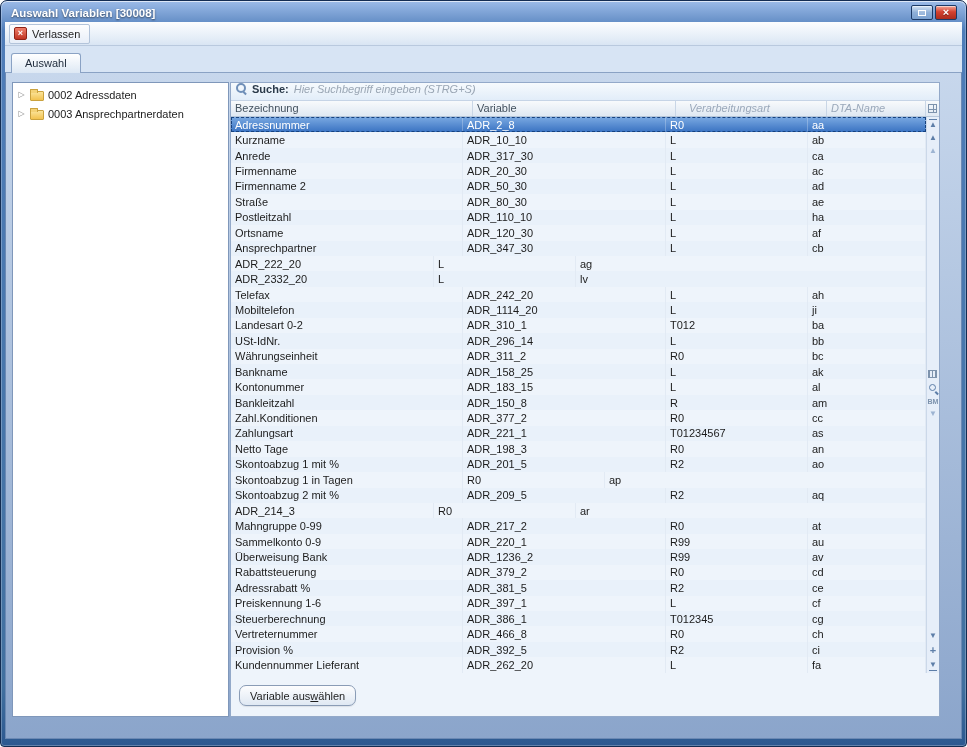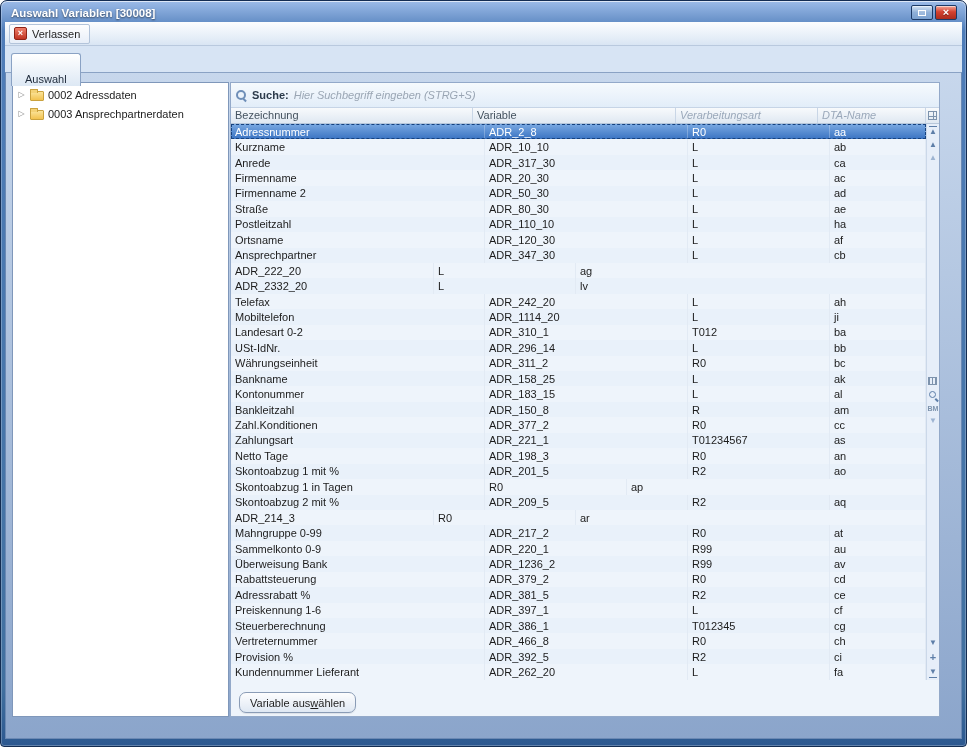--- a/index.html
+++ b/index.html
@@ -27,71 +27,71 @@
   .toolbar { position:absolute; left:0; top:0; right:0; height:24px; padding:2px 4px;
     background:linear-gradient(#fcfdfe, #e4edf7 70%, #d9e5f3); border-bottom:1px solid #b9c9de;
     display:flex; align-items:center; }
   .btn-verlassen { display:inline-flex; align-items:center; gap:5px; height:20px; padding:0 9px 0 4px;
     border:1px solid #b3c4da; border-radius:2px; background:linear-gradient(#fefefe,#e7eef8);
     font:11px "Liberation Sans", sans-serif; color:#1e1e1e; cursor:pointer; }
   .x-ico { display:inline-flex; width:13px; height:13px; align-items:center; justify-content:center;
     background:linear-gradient(#ee7f6b,#c03322); border:1px solid #8f2316; border-radius:2px;
     color:#fff; font-weight:bold; font-size:9px; line-height:1; }
 
-  .tab { position:absolute; left:6px; top:31px; height:20px; line-height:19px; padding:16px 13px;
+  .tab { position:absolute; left:6px; top:31px; height:20px; line-height:19px; padding:0 13px;
     background:linear-gradient(#ffffff,#dde8f4); border:1px solid #8aa2c4; border-bottom:none;
     border-radius:3px 3px 0 0; z-index:2; color:#1e2a3a; cursor:pointer; }
 
   .panel { position:absolute; left:0; right:0; top:50px; bottom:0;
     background:linear-gradient(#c7d7ec, #8ba5cb); border:1px solid #6b89b4; border-top-color:#8aa2c4; }
 
   .tree-panel { position:absolute; left:6px; top:9px; width:217px; bottom:21px;
     background:#fff; border:1px solid #7f97ba; padding-top:2px; overflow:hidden; }
   .tree-item { height:19px; display:flex; align-items:center; gap:4px; padding-left:4px; cursor:pointer; white-space:nowrap; }
   .expander { color:#8a8a8a; font-size:8px; width:9px; text-align:center; }
   .folder { width:14px; height:10px; background:linear-gradient(#fbe49a,#f2c24f); border:1px solid #caa23e;
     border-radius:1px; position:relative; margin-top:2px; flex:0 0 auto; }
   .folder::before { content:""; position:absolute; top:-3px; left:-1px; width:6px; height:3px;
     background:#f4d276; border:1px solid #caa23e; border-bottom:none; border-radius:1px 1px 0 0; }
   .tree-label { color:#1c1c1c; }
 
   .grid-panel { position:absolute; left:224px; top:9px; width:710px; bottom:21px;
     background:#eef4fb; border:1px solid #93a9c9; display:flex; flex-direction:column; overflow:hidden; }
 
-  .search-row { height:18px; flex:0 0 18px; display:flex; align-items:center; gap:5px; padding:12px 5px;
+  .search-row { height:18px; flex:0 0 18px; display:flex; align-items:flex-start; gap:5px; padding:0 5px;
     background:linear-gradient(#f6fafd,#e2edf9); border-bottom:1px solid #c6d4e6; }
   .mag { position:relative; width:11px; height:11px; flex:0 0 auto; }
   .mag::before { content:""; position:absolute; left:0; top:0; width:6px; height:6px;
     border:2px solid #6f8fb8; border-radius:50%; }
   .mag::after { content:""; position:absolute; left:8px; top:8px; width:4px; height:2px;
     background:#6f8fb8; transform:rotate(45deg); transform-origin:0 0; }
   .search-label { font-weight:bold; color:#2b3a4a; }
   .search-input { flex:1; border:none; background:transparent; outline:none;
     font:11px "Liberation Sans", sans-serif; color:#333; }
   .search-input::placeholder { color:#9aa6b4; font-style:italic; }
 
   .grid-header { height:16px; flex:0 0 16px; display:flex;
     background:linear-gradient(#f8fafc,#dfe8f2); border-bottom:1px solid #b7c7da; }
   .hcells { display:flex; flex:1; }
   .hcell { padding:0 4px; line-height:15px; color:#44525f; overflow:hidden; white-space:nowrap;
     border-right:1px solid #c9d6e6; cursor:pointer; }
-  .hcell.c0 { width:242px; } .hcell.c1 { width:203px; } .hcell.c2 { width:142px; } .hcell.c3 { flex:1; }
+  .hcell.c0 { width:242px; } .hcell.c1 { width:203px; } .hcell.c2 { width:142px;margin-left:9px; } .hcell.c3 { flex:1; }
   .hcell.c2, .hcell.c3 { font-style:italic; color:#9aa8ba; }
   .hicon { width:13px; flex:0 0 13px; display:flex; align-items:center; justify-content:center; cursor:pointer; }
   .gridico { width:9px; height:9px; border:1px solid #7d93ad;
     background:linear-gradient(#7d93ad,#7d93ad) 4px 0/1px 100% no-repeat,
                linear-gradient(#7d93ad,#7d93ad) 0 4px/100% 1px no-repeat; }
 
   .grid-wrap { flex:0 0 556px; height:556px; display:flex; position:relative; }
   .grid-body { width:695px; flex:0 0 695px; }
   .grow { height:calc(556px / 36); display:flex; cursor:pointer; }
   .grow.alt { background:#e9f1fa; }
   .gcell { padding:0 4px; display:flex; align-items:center; border-right:1px solid #e2eaf4;
     white-space:nowrap; overflow:hidden; color:#1c1c1c; }
-  .gcell.c0 { width:254px;text-align:right; } .gcell.c1 { width:203px; } .gcell.c2 { width:142px; } .gcell.c3 { flex:1; }
+  .gcell.c0 { width:232px;text-align:right; } .gcell.c1 { width:203px; } .gcell.c2 { width:142px; } .gcell.c3 { flex:1; }
   .grow.sel { background:linear-gradient(#7aa9e2,#3a73c2); color:#fff;
     outline:1px dashed #16427f; outline-offset:-1px; }
   .grow.sel .gcell { color:#fff; border-right-color:rgba(255,255,255,.25); }
 
   .nav-strip { flex:1; display:flex; flex-direction:column; align-items:center; padding:2px 0;
     background:#e6eef9; border-left:1px solid #cbd8e9; }
   .nav-cluster { display:flex; flex-direction:column; align-items:center; gap:5px; }
   .sp { flex:1; }
   .navicon { font-size:8px; line-height:1; color:#5d7ea8; cursor:pointer; }
   .navicon.dim { color:#9db4d2; }

